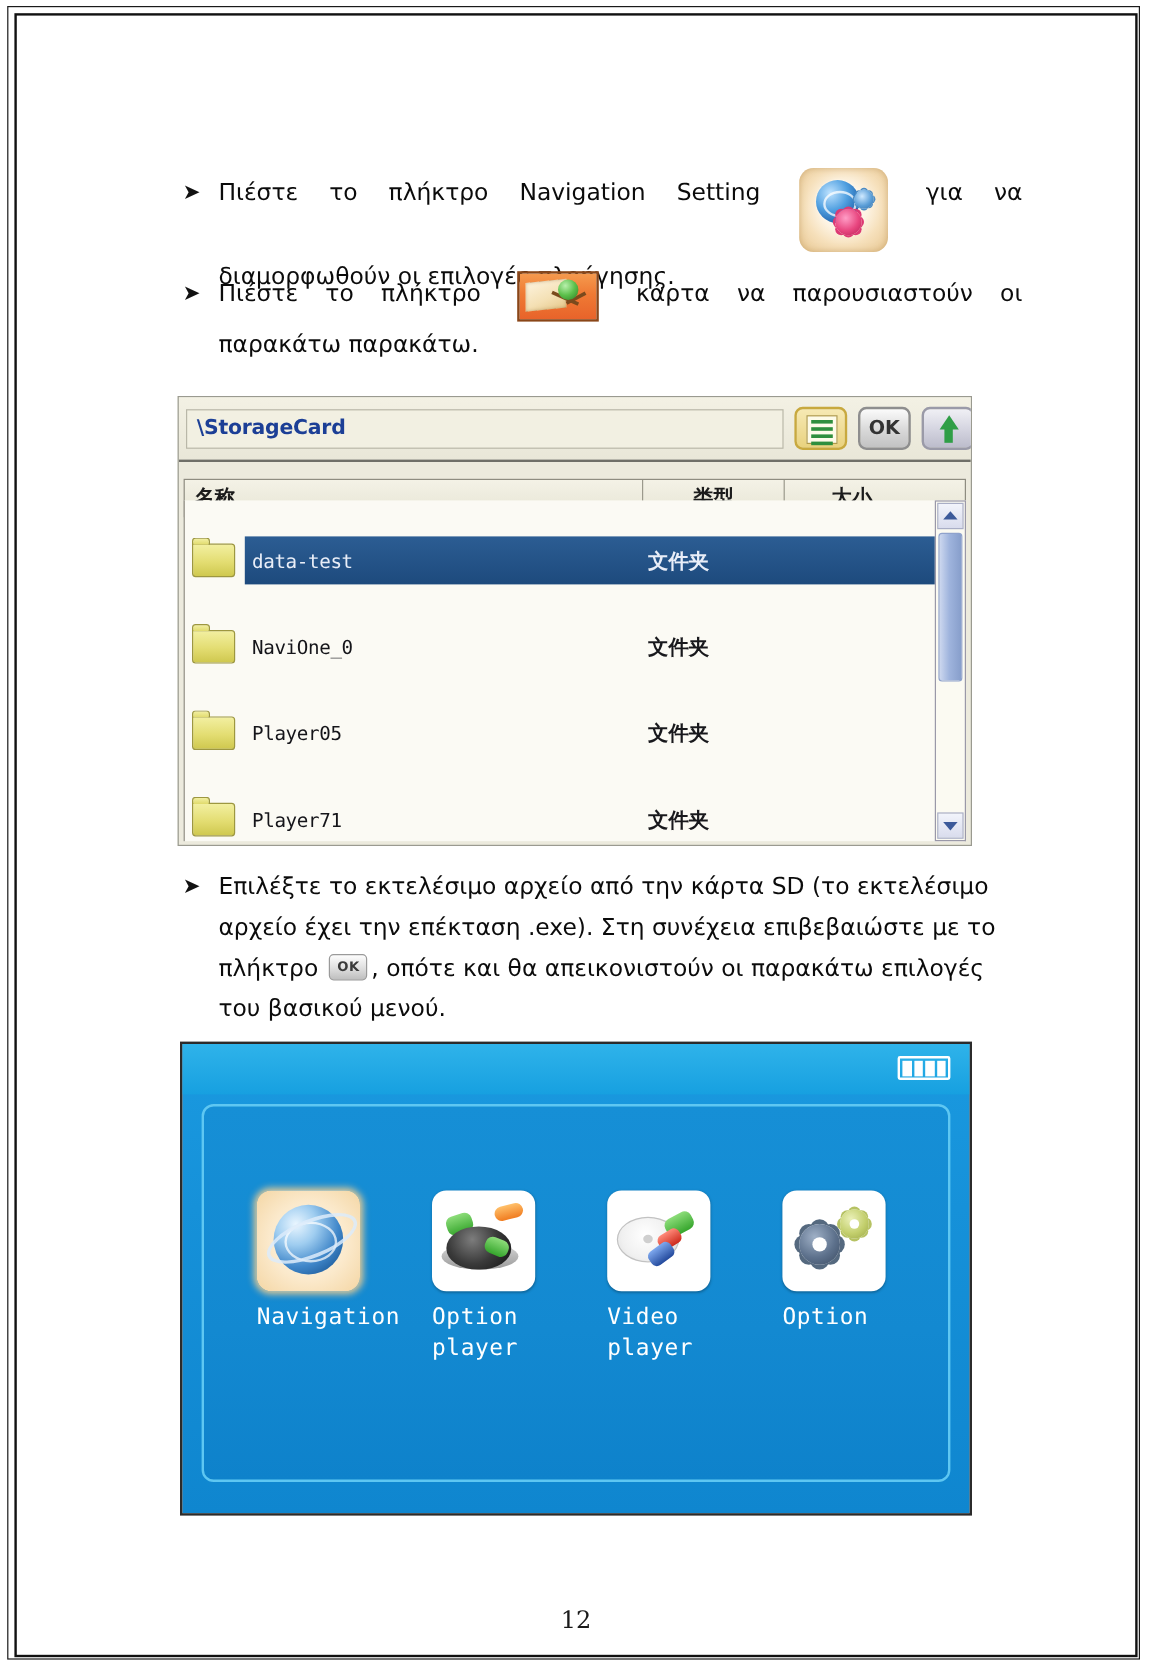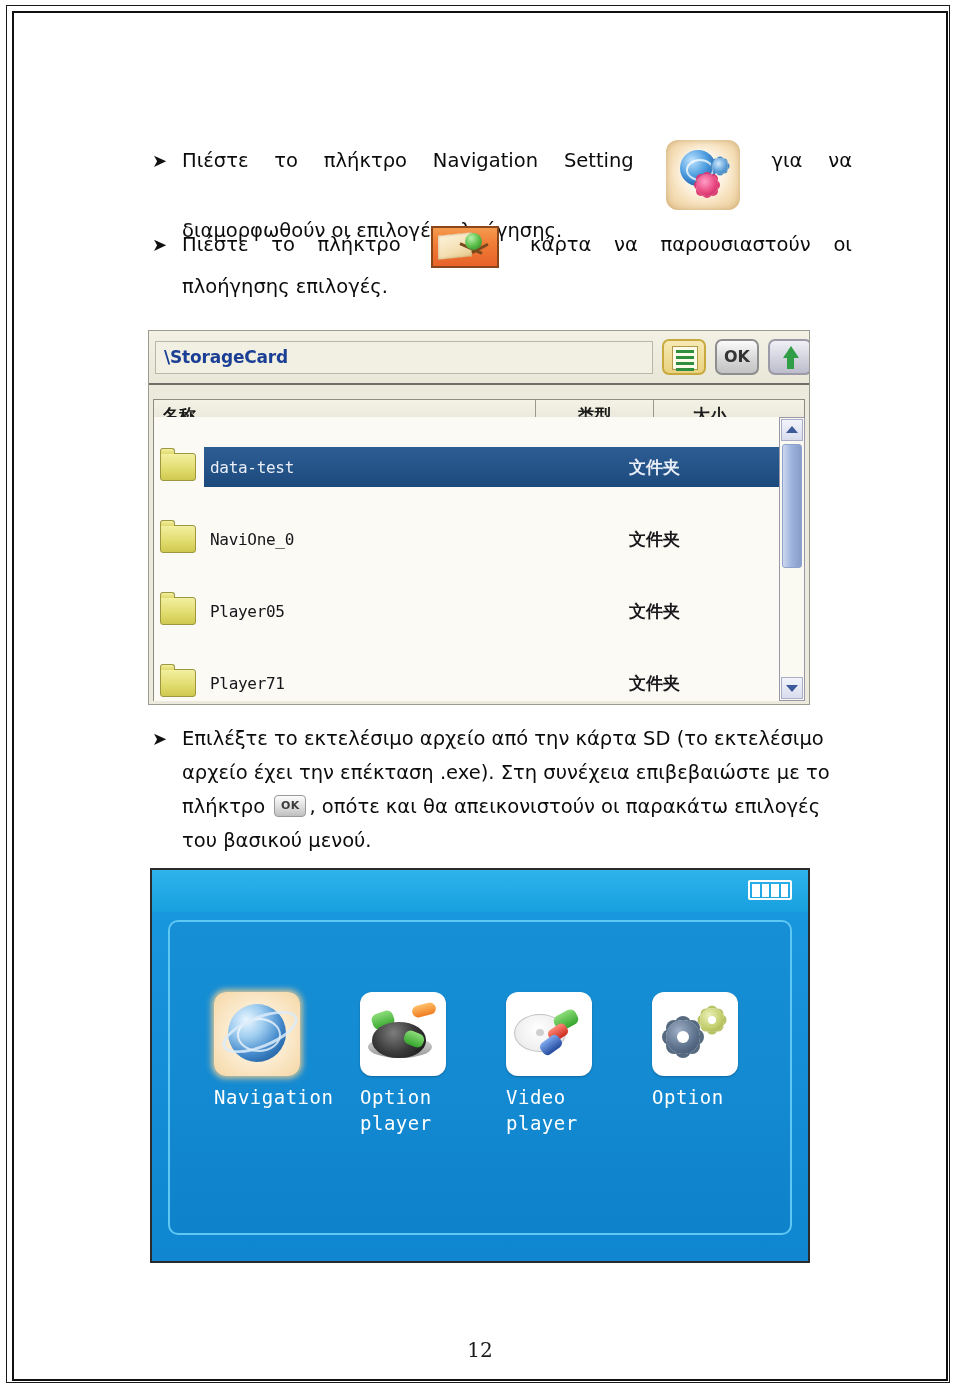--- a/index.html
+++ b/index.html
@@ -336,21 +336,21 @@
     font-family: "DejaVu Sans Mono", monospace;
     font-size: 16px;
     color: #15151a;
     letter-spacing: -.3px;
     white-space: nowrap;
     overflow: hidden;
   }
   .fm-type-cell {
     position: relative; z-index: 2;
     width: 140px;
-    text-align: right;
+    text-align: left;
     font-family: "DejaVu Sans", sans-serif;
     font-size: 17px;
     font-weight: bold;
     color: #18181c;
   }
   .fm-size-cell {
     position: relative; z-index: 2;
     width: 110px;
     text-align: center;
     font-size: 16px;
@@ -644,21 +644,21 @@
           <span class="sheet"></span>
           <span class="pin-stem"></span>
           <span class="pin-stem2"></span>
           <span class="pin"></span>
         </span>
         <span>κάρτα</span>
         <span>να</span>
         <span>παρουσιαστούν</span>
         <span>οι</span>
       </div>
-      <div class="natural-line">πλοήγησης επιλογές.</div>
+      <div class="natural-line">παρακάτω παρακάτω.</div>
     </div>
   </div>
 
   <div id="filemanager">
 
     <div id="fm-toolbar">
       <div id="fm-pathfield">\StorageCard</div>
 
       <div class="fm-btn" id="fm-btn-list">
         <span class="sheet">

